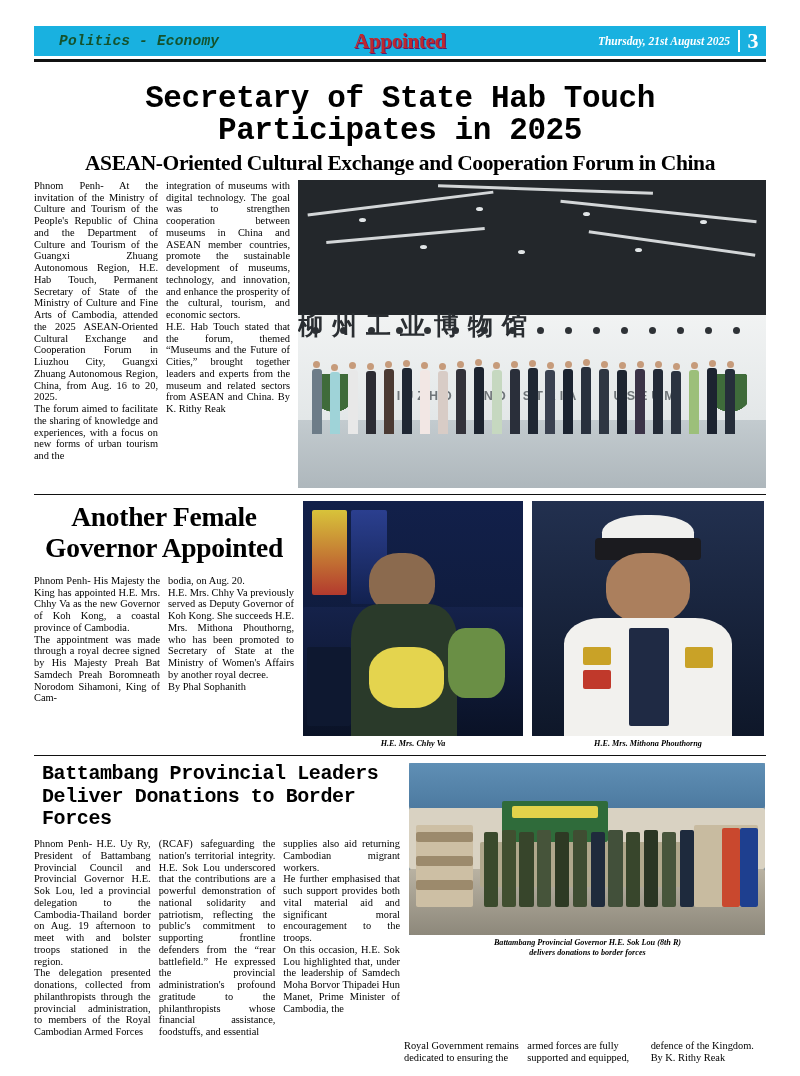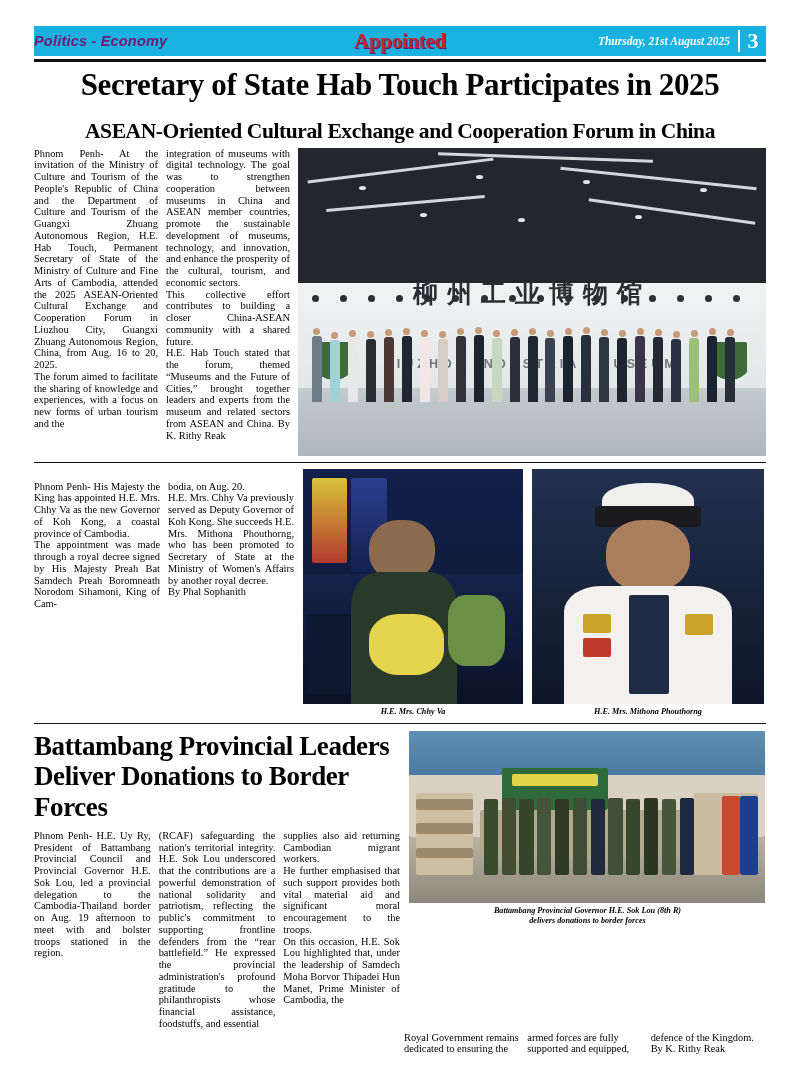--- a/index.html
+++ b/index.html
@@ -1,71 +1,71 @@
 <!DOCTYPE html>
 <html><head>
 <meta charset="utf-8">
 <style>
   html,body{margin:0;padding:0;background:#fff;}
   body{width:800px;height:1076px;overflow:hidden;font-family:"Liberation Serif",serif;color:#000;}
   .page{position:relative;width:800px;height:1076px;background:#fff;box-sizing:border-box;padding:0 34px;}
 
   
   .masthead{position:relative;display:flex;align-items:center;height:30px;background:#19b1e0;margin-top:26px;}
-  .mast-section{font-family:Liberation Sans, sans-serif;font-style:italic;font-weight:bold;font-size:14.5px;color:#701a75;padding-left:0;letter-spacing:.2px;white-space:nowrap;}
+  .mast-section{font-family:Liberation Mono, monospace;font-style:italic;font-weight:bold;font-size:14.5px;color:#14532d;padding-left:25px;letter-spacing:.2px;white-space:nowrap;}
   .mast-title{position:absolute;left:0;right:0;text-align:center;font-family:"Liberation Serif",serif;font-weight:bold;font-size:21px;color:#c0282d;text-shadow:1px 1px 0 #5b1b6e;letter-spacing:-.3px;}
   .mast-right{margin-left:auto;display:flex;align-items:stretch;}
   .mast-date{font-family:"Liberation Serif",serif;font-style:italic;font-weight:bold;font-size:11.5px;color:#fff;display:flex;align-items:center;padding-right:8px;white-space:nowrap;}
   .mast-pagebox{border-left:2px solid #fff;display:flex;align-items:center;justify-content:center;width:26px;}
   .mast-page{font-family:"Liberation Serif",serif;font-weight:bold;font-size:22px;color:#fff;line-height:1;}
   .rule-thick{height:3px;background:#111;margin-top:3px;}
 
   
   .hl1{font-family:"Liberation Serif",serif;font-weight:bold;text-align:center;line-height:1.04;letter-spacing:-.4px;}
-  .hl1 .l1{font-size:31px;display:block;margin-top:7px;}
-  .hl1 .l2{font-size:21.5px;display:block;margin-top:19px;}
+  .hl1 .l1{font-size:31px;display:block;margin-top:21px;font-family:Liberation Mono, monospace;}
+  .hl1 .l2{font-size:21.5px;display:block;margin-top:5px;}
 
   .rule-thin{height:1px;background:#111;margin-top:6px;}
 
   
   .art1{display:flex;margin-top:5px;}
   .col{width:126px;margin-right:8px;}
   .body-text{font-family:"Liberation Serif",serif;font-size:10.4px;line-height:11.75px;text-align:justify;text-justify:inter-word;-webkit-hyphens:none;hyphens:none;}
   .body-text p{margin:0;}
   .photo{position:relative;overflow:hidden;background:#c9d0d4;}
   .caption{font-family:"Liberation Serif",serif;font-style:italic;font-weight:bold;font-size:8.2px;text-align:center;line-height:10px;margin-top:3px;}
 
   
   .ph1{width:468px;height:308px;background:linear-gradient(#e9edee 0%,#e4e9ea 46%,#cfd6d9 47%,#b9c2c6 100%);}
   .ceil{position:absolute;left:0;top:0;width:100%;height:44%;background:#23272b;}
   .ceil .strip{position:absolute;background:#f2f6f7;opacity:.85;}
   .ceil .dot{position:absolute;width:7px;height:4px;border-radius:50%;background:#f6fbfc;opacity:.9;}
   .wall{position:absolute;left:0;top:44%;width:100%;height:34%;background:linear-gradient(#f1f3f3,#e3e7e8);}
   .wall .spot{position:absolute;width:7px;height:7px;border-radius:50%;background:#2e3236;top:12px;}
-  .cn{position:absolute;top:42%;left:0;right:0;text-align:center;font-size:25px;letter-spacing:9px;color:#2a2e32;font-family:"DejaVu Sans",sans-serif;font-weight:bold;}
+  .cn{position:absolute;top:42%;left:0;right:0;font-size:25px;letter-spacing:9px;color:#2a2e32;font-family:"DejaVu Sans",sans-serif;font-weight:bold;}
   .en{position:absolute;top:68%;left:0;right:0;text-align:center;font-size:12.5px;letter-spacing:4px;color:#5b6166;font-family:"Liberation Sans",sans-serif;font-weight:bold;opacity:.85;}
   .floor{position:absolute;left:0;bottom:0;width:100%;height:22%;background:linear-gradient(#c3cbcf,#aeb7bc);}
   .crowd{position:absolute;left:2%;right:2%;bottom:20%;height:26%;}
   .pers{position:absolute;bottom:0;width:10px;}
   .pers i{display:block;width:7px;height:7px;border-radius:50%;margin:0 auto 1px;background:#c69b7b;}
   .pers b{display:block;width:10px;height:100%;border-radius:3px 3px 0 0;}
   .plant{position:absolute;bottom:20%;width:34px;height:52px;background:radial-gradient(circle at 50% 30%,#3f6b3a 0%,#3f6b3a 55%,transparent 56%);}
 
   
   .art2{display:flex;margin-top:6px;}
   .art2-left{width:260px;margin-right:9px;}
   .hl2{font-family:"Liberation Serif",serif;font-weight:bold;font-size:27.5px;line-height:1.13;text-align:center;letter-spacing:-.3px;}
   .a2cols{display:flex;margin-top:12px;}
   .ph2{width:220px;height:235px;background:linear-gradient(#12204a,#0d1832);}
   .ph3{width:232px;height:235px;background:linear-gradient(#1d2a4e,#121b33);}
 
   
   .art3{display:flex;margin-top:7px;}
   .art3-left{width:366px;margin-right:9px;}
-  .hl3{font-family:Liberation Serif, serif;font-weight:bold;font-size:27px;line-height:1.14;letter-spacing:-.4px;}
+  .hl3{font-family:Liberation Mono, monospace;font-weight:bold;font-size:20px;line-height:1.14;letter-spacing:-.4px;margin-left:8px;}
   .a3cols{display:flex;margin-top:7px;}
   .ph4{width:356px;height:172px;background:linear-gradient(#8fa3b0,#6d7f8c);}
   .lastrow{display:flex;margin-top:2px;}
 
   .photo-inner{position:absolute;inset:0;}
   .blob{position:absolute;border-radius:2px;}
 </style>
 </head>
 <body>
 
@@ -91,21 +91,20 @@
   <div class="art1">
     <div class="col">
       <div class="body-text">
         <p>Phnom Penh- At the invitation of the Ministry of Culture and Tourism of the People's Republic of China and the Department of Culture and Tourism of the Guangxi Zhuang Autonomous Region, H.E. Hab Touch, Permanent Secretary of State of the Ministry of Culture and Fine Arts of Cambodia, attended the 2025 ASEAN-Oriented Cultural Exchange and Cooperation Forum in Liuzhou City, Guangxi Zhuang Autonomous Region, China, from Aug. 16 to 20, 2025.</p>
         <p>The forum aimed to facilitate the sharing of knowledge and experiences, with a focus on new forms of urban tourism and the</p>
       </div>
     </div>
     <div class="col">
       <div class="body-text">
         <p>integration of museums with digital technology. The goal was to strengthen cooperation between museums in China and ASEAN member countries, promote the sustainable development of museums, technology, and innovation, and enhance the prosperity of the cultural, tourism, and economic sectors.</p>
-        <p>This collective effort contributes to building a closer China-ASEAN community with a shared future.</p>
         <p>H.E. Hab Touch stated that the forum, themed “Museums and the Future of Cities,” brought together leaders and experts from the museum and related sectors from ASEAN and China.  By K. Rithy Reak</p>
       </div>
     </div>
     <div style="flex:1">
       <div class="photo ph1">
         <div class="ceil">
           <div class="strip" style="left:2%;top:16%;width:40%;height:3px;transform:rotate(-7deg)"></div>
           <div class="strip" style="left:6%;top:40%;width:34%;height:3px;transform:rotate(-5deg)"></div>
           <div class="strip" style="left:30%;top:6%;width:46%;height:3px;transform:rotate(2deg)"></div>
           <div class="strip" style="left:56%;top:22%;width:42%;height:3px;transform:rotate(6deg)"></div>
@@ -240,20 +239,24 @@
             </span>
         </div>
       </div>
     </div>
   </div>
 
   <div class="rule-thin"></div>
 
   <div class="art2">
     <div class="art2-left">
+      <div class="hl2">
+        <div>Another Female</div>
+        <div>Governor Appointed</div>
+      </div>
       <div class="a2cols">
         <div class="col">
           <div class="body-text">
             <p>Phnom Penh- His Majesty the King has appointed H.E. Mrs. Chhy Va as the new Governor of Koh Kong, a coastal province of Cambodia.</p>
             <p>The appointment was made through a royal decree signed by His Majesty Preah Bat Samdech Preah Boromneath Norodom Sihamoni, King of Cam-</p>
           </div>
         </div>
         <div class="col" style="margin-right:0">
           <div class="body-text">
             <p>bodia, on Aug. 20.</p>
@@ -303,20 +306,21 @@
   <div class="art3">
     <div class="art3-left">
       <div class="hl3">
         <div>Battambang Provincial Leaders</div>
         <div>Deliver Donations to Border Forces</div>
       </div>
       <div class="a3cols">
         <div class="col">
           <div class="body-text">
             <p>Phnom Penh- H.E. Uy Ry, President of Battambang Provincial Council and Provincial Governor H.E. Sok Lou, led a provincial delegation to the Cambodia-Thailand border on Aug. 19 afternoon to meet with and bolster troops stationed in the region.</p>
+            <p>The delegation presented donations, collected from philanthropists through the provincial administration, to members of the Royal Cambodian Armed Forces</p>
           </div>
         </div>
         <div class="col">
           <div class="body-text">
             <p>(RCAF) safeguarding the nation's territorial integrity. H.E. Sok Lou underscored that the contributions are a powerful demonstration of national solidarity and patriotism, reflecting the public's commitment to supporting frontline defenders from the “rear battlefield.” He expressed the provincial administration's profound gratitude to the philanthropists whose financial assistance, foodstuffs, and essential</p>
           </div>
         </div>
         <div class="col" style="margin-right:0">
           <div class="body-text">
             <p>supplies also aid returning Cambodian migrant workers.</p>

